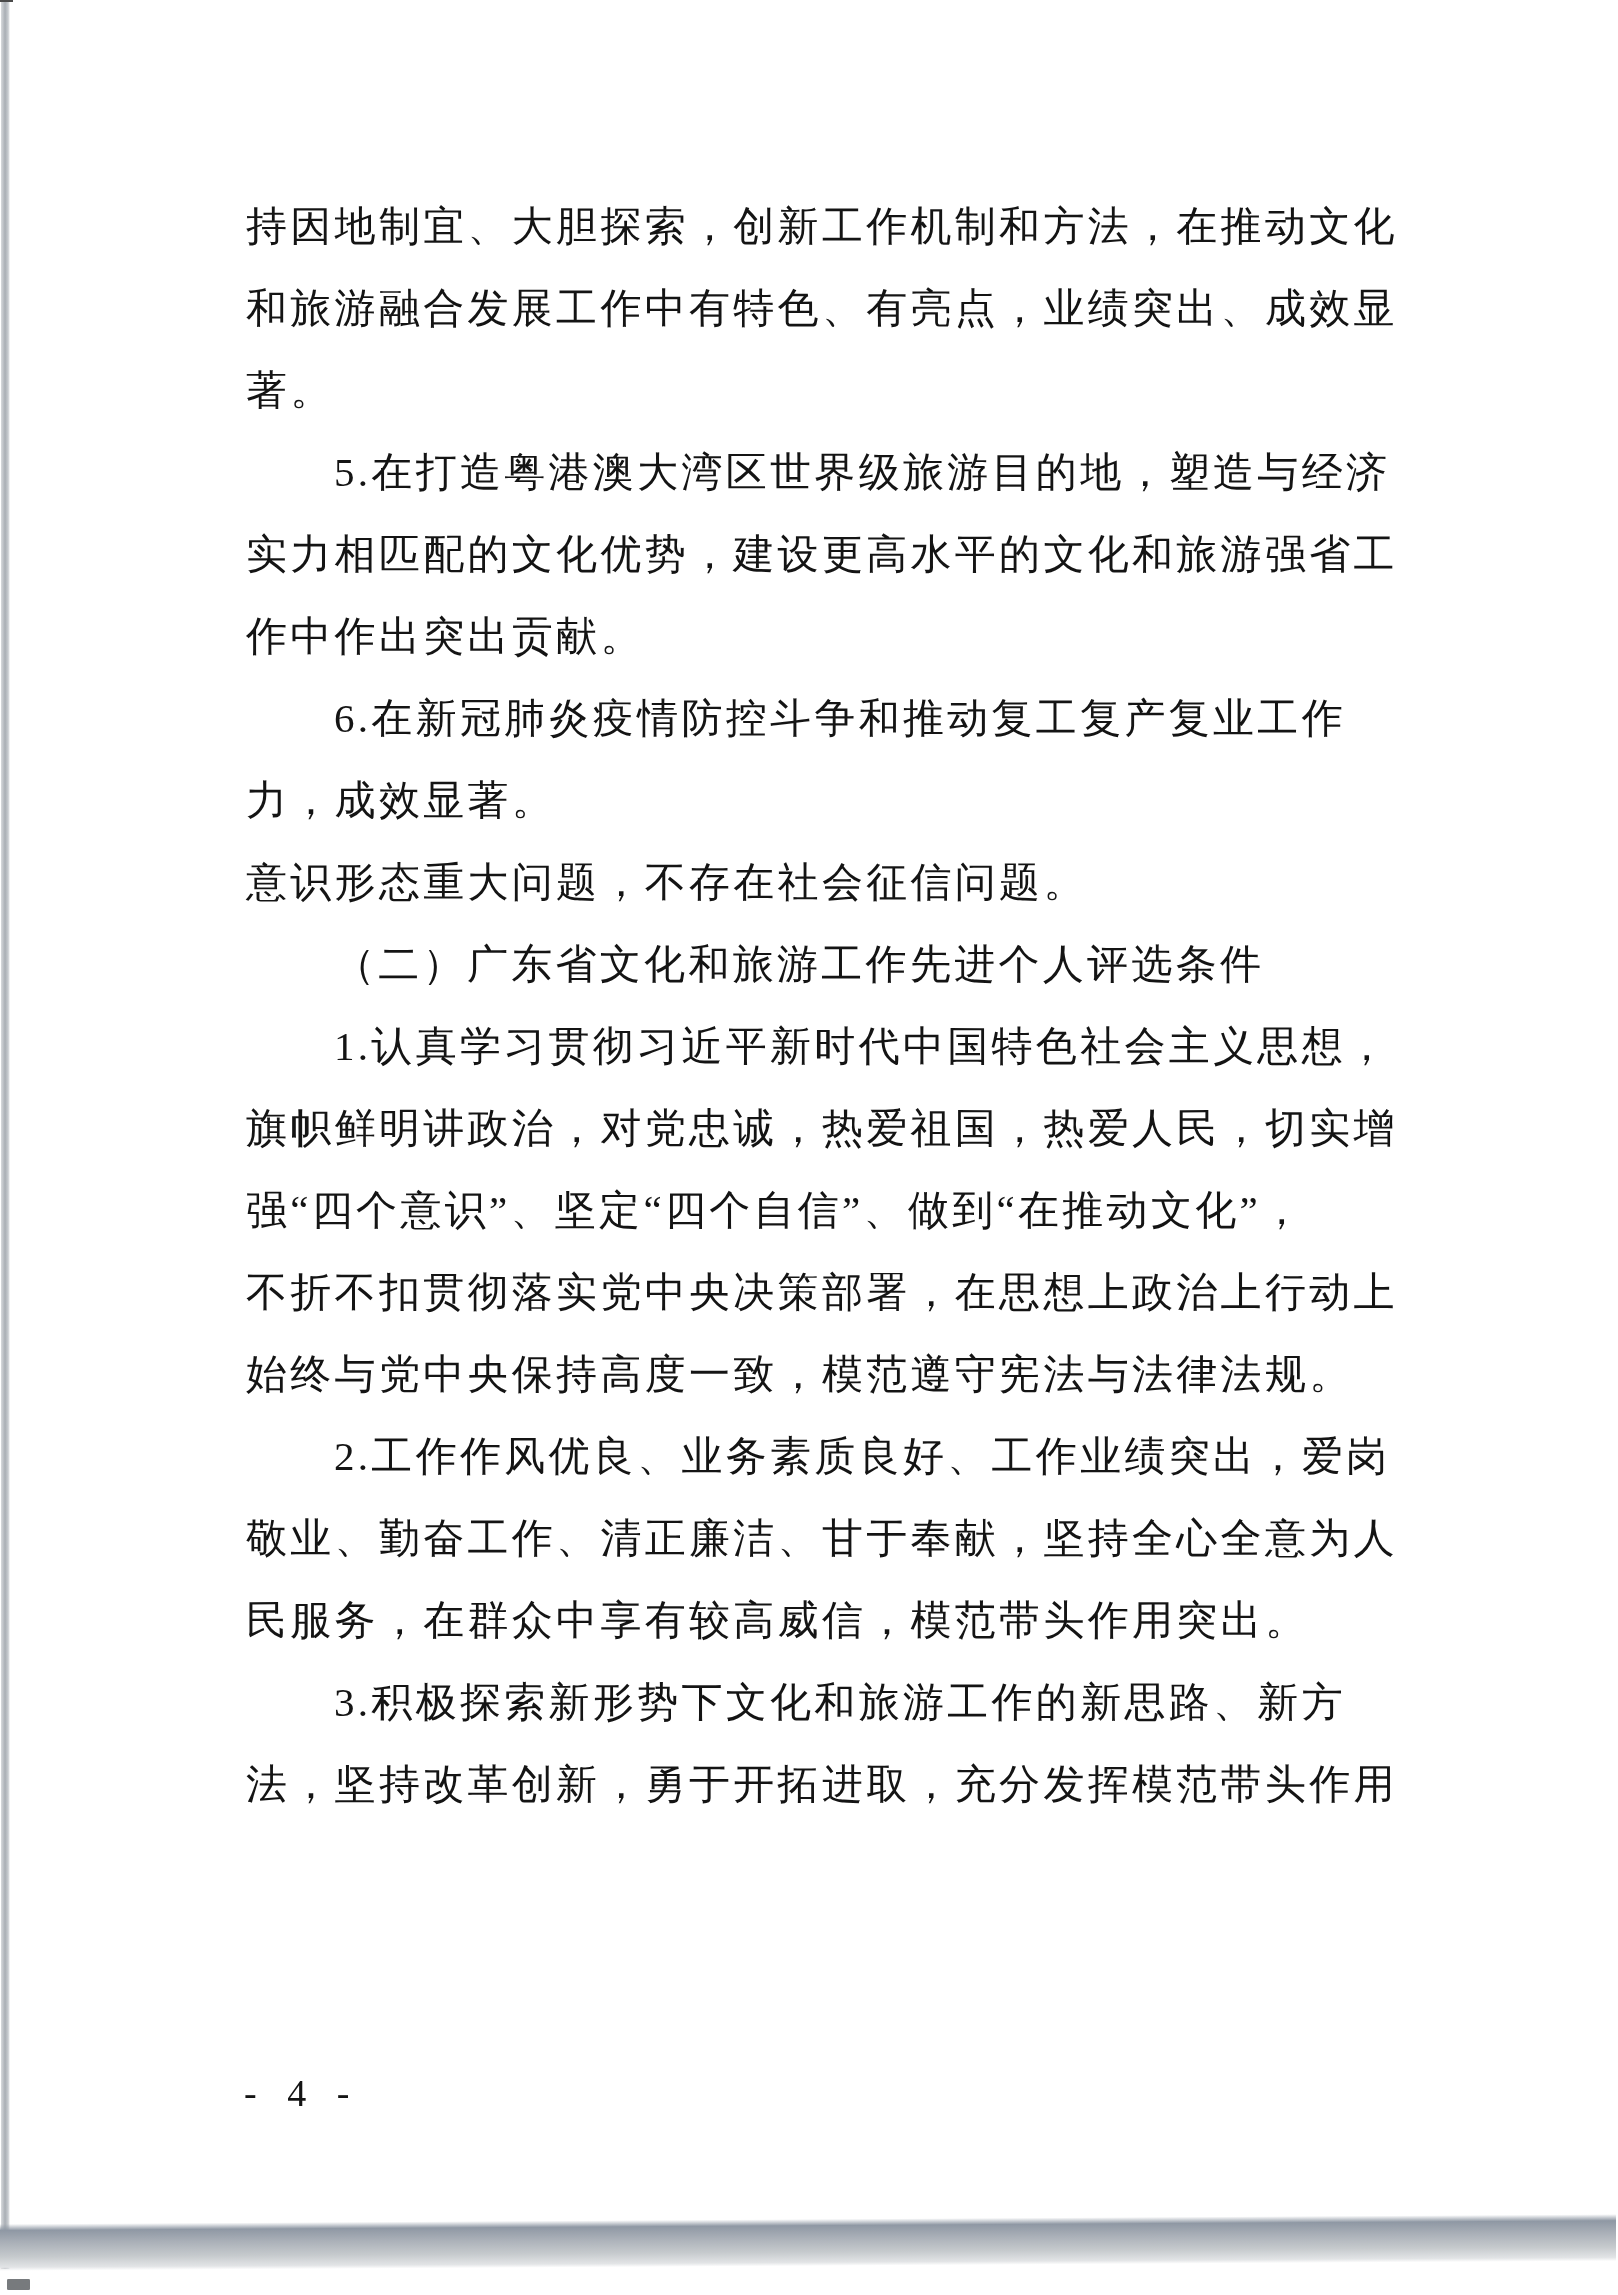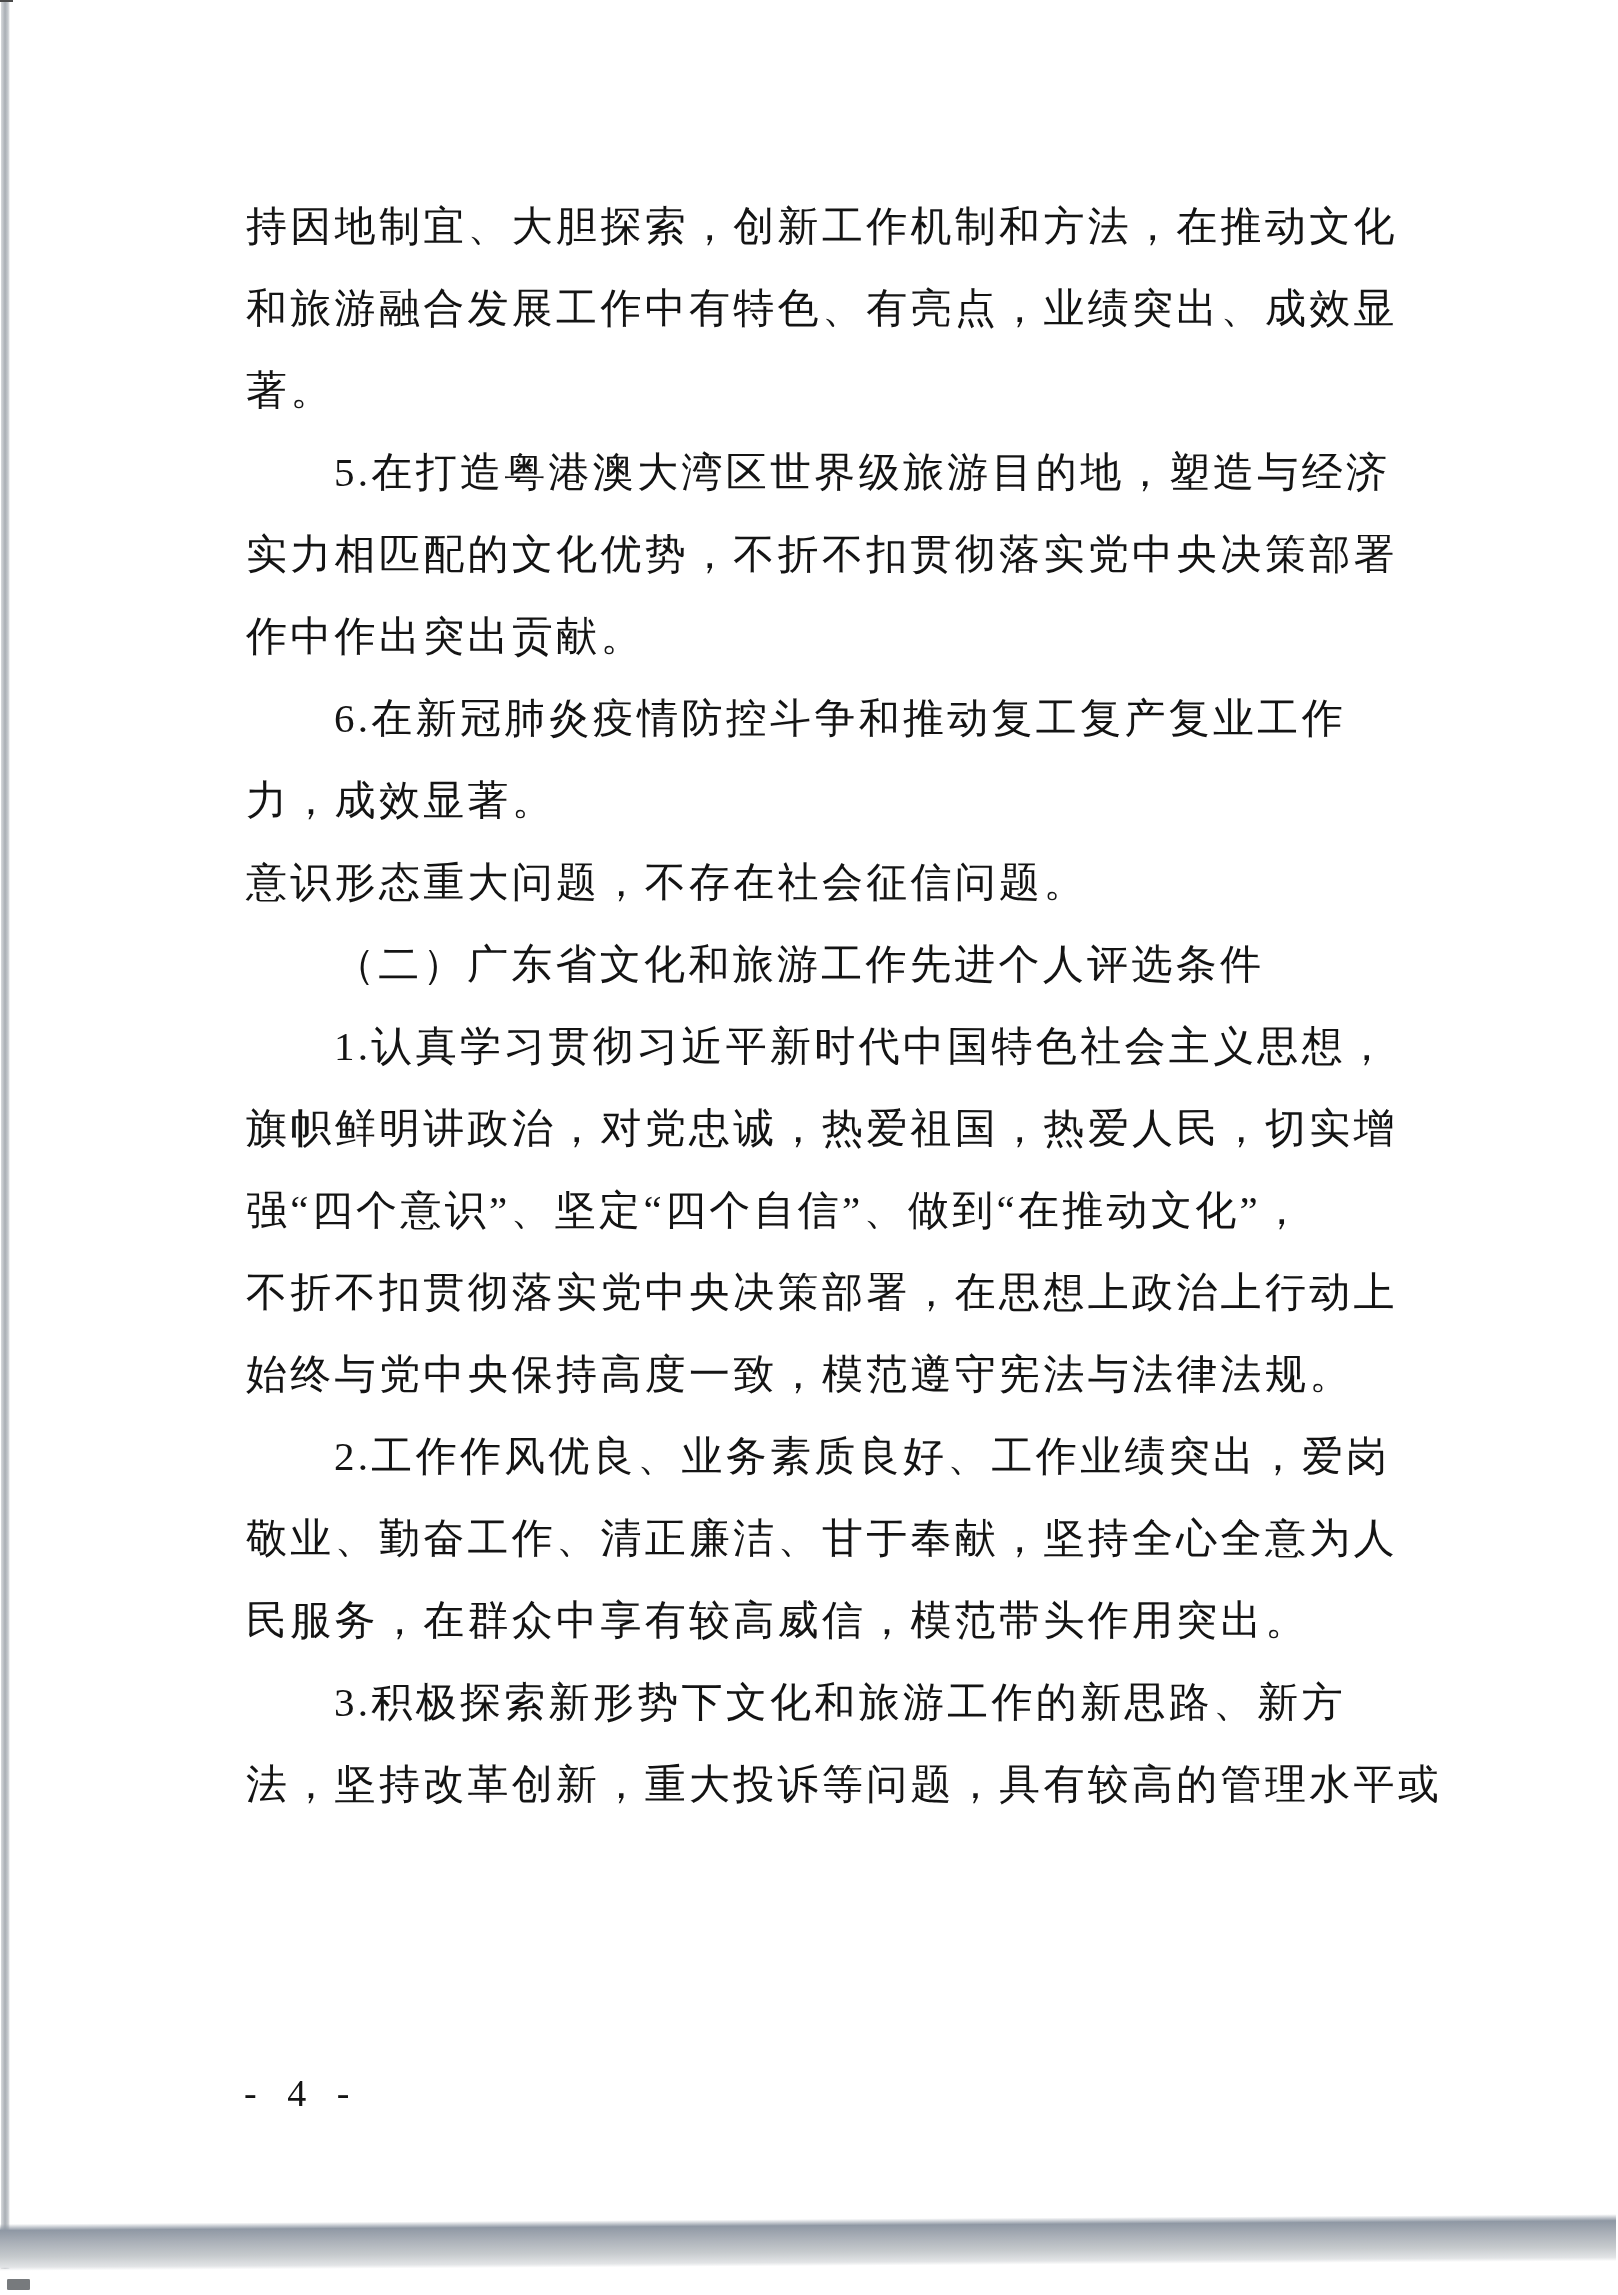--- a/index.html
+++ b/index.html
@@ -100,36 +100,36 @@
 
 <div class="page">
   <div class="scan-edge-left"></div>
   <div class="top-edge-tick"></div>
 
   <div class="doc-text">
       <div class="doc-line">持因地制宜、大胆探索，创新工作机制和方法，在推动文化</div>
       <div class="doc-line">和旅游融合发展工作中有特色、有亮点，业绩突出、成效显</div>
       <div class="doc-line">著。</div>
       <div class="doc-line indent">5.在打造粤港澳大湾区世界级旅游目的地，塑造与经济</div>
-      <div class="doc-line">实力相匹配的文化优势，不折不扣贯彻落实党中央决策部署</div>
+      <div class="doc-line">实力相匹配的文化优势，建设更高水平的文化和旅游强省工</div>
       <div class="doc-line">作中作出突出贡献。</div>
       <div class="doc-line indent">6.在新冠肺炎疫情防控斗争和推动复工复产复业工作</div>
       <div class="doc-line">力，成效显著。</div>
       <div class="doc-line">意识形态重大问题，不存在社会征信问题。</div>
       <div class="doc-line indent">（二）广东省文化和旅游工作先进个人评选条件</div>
       <div class="doc-line indent">1.认真学习贯彻习近平新时代中国特色社会主义思想，</div>
       <div class="doc-line">旗帜鲜明讲政治，对党忠诚，热爱祖国，热爱人民，切实增</div>
       <div class="doc-line">强“四个意识”、坚定“四个自信”、做到“在推动文化”，</div>
       <div class="doc-line">不折不扣贯彻落实党中央决策部署，在思想上政治上行动上</div>
       <div class="doc-line">始终与党中央保持高度一致，模范遵守宪法与法律法规。</div>
       <div class="doc-line indent">2.工作作风优良、业务素质良好、工作业绩突出，爱岗</div>
       <div class="doc-line">敬业、勤奋工作、清正廉洁、甘于奉献，坚持全心全意为人</div>
       <div class="doc-line">民服务，在群众中享有较高威信，模范带头作用突出。</div>
       <div class="doc-line indent">3.积极探索新形势下文化和旅游工作的新思路、新方</div>
-      <div class="doc-line">法，坚持改革创新，重大投诉等问题，具有较高的管理水平或</div>
+      <div class="doc-line">法，坚持改革创新，勇于开拓进取，充分发挥模范带头作用</div>
     </div>
 
   <div class="page-number">- 4 -</div>
 
   <div class="scan-band-bottom"></div>
   <div class="scan-smudge"></div>
 </div>
 
 
 </body></html>

